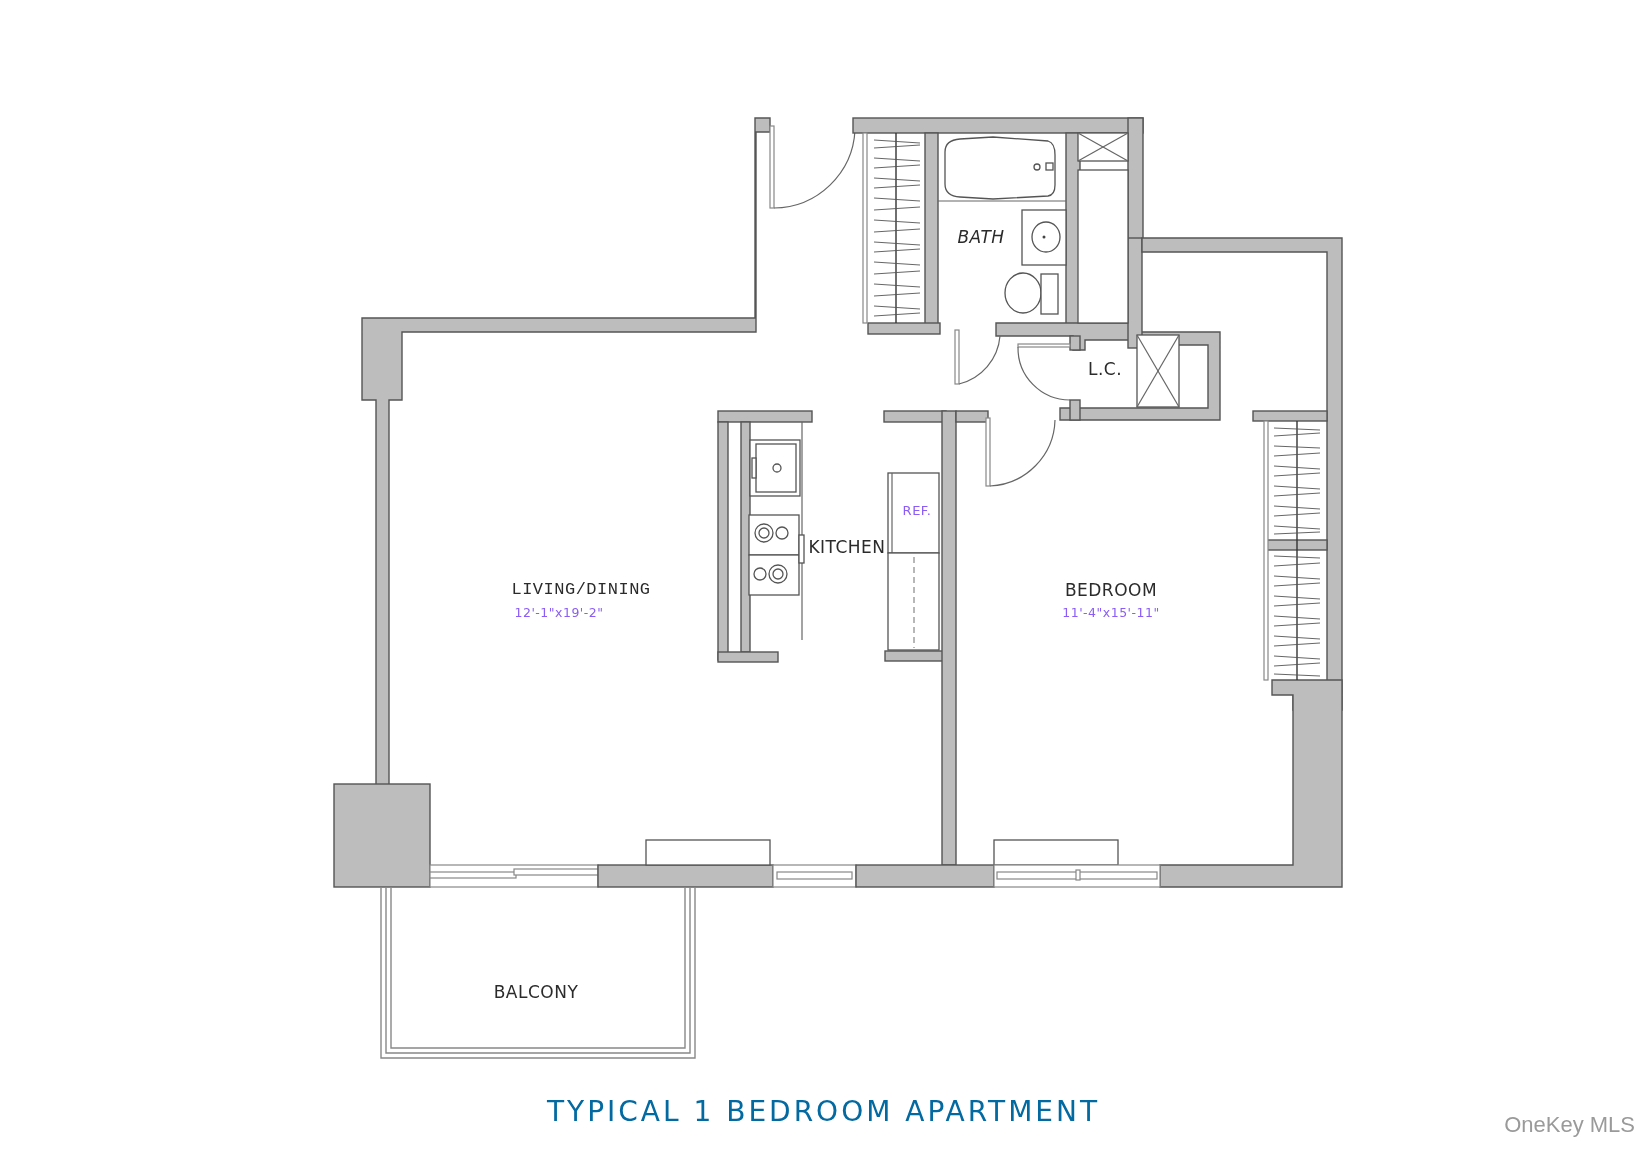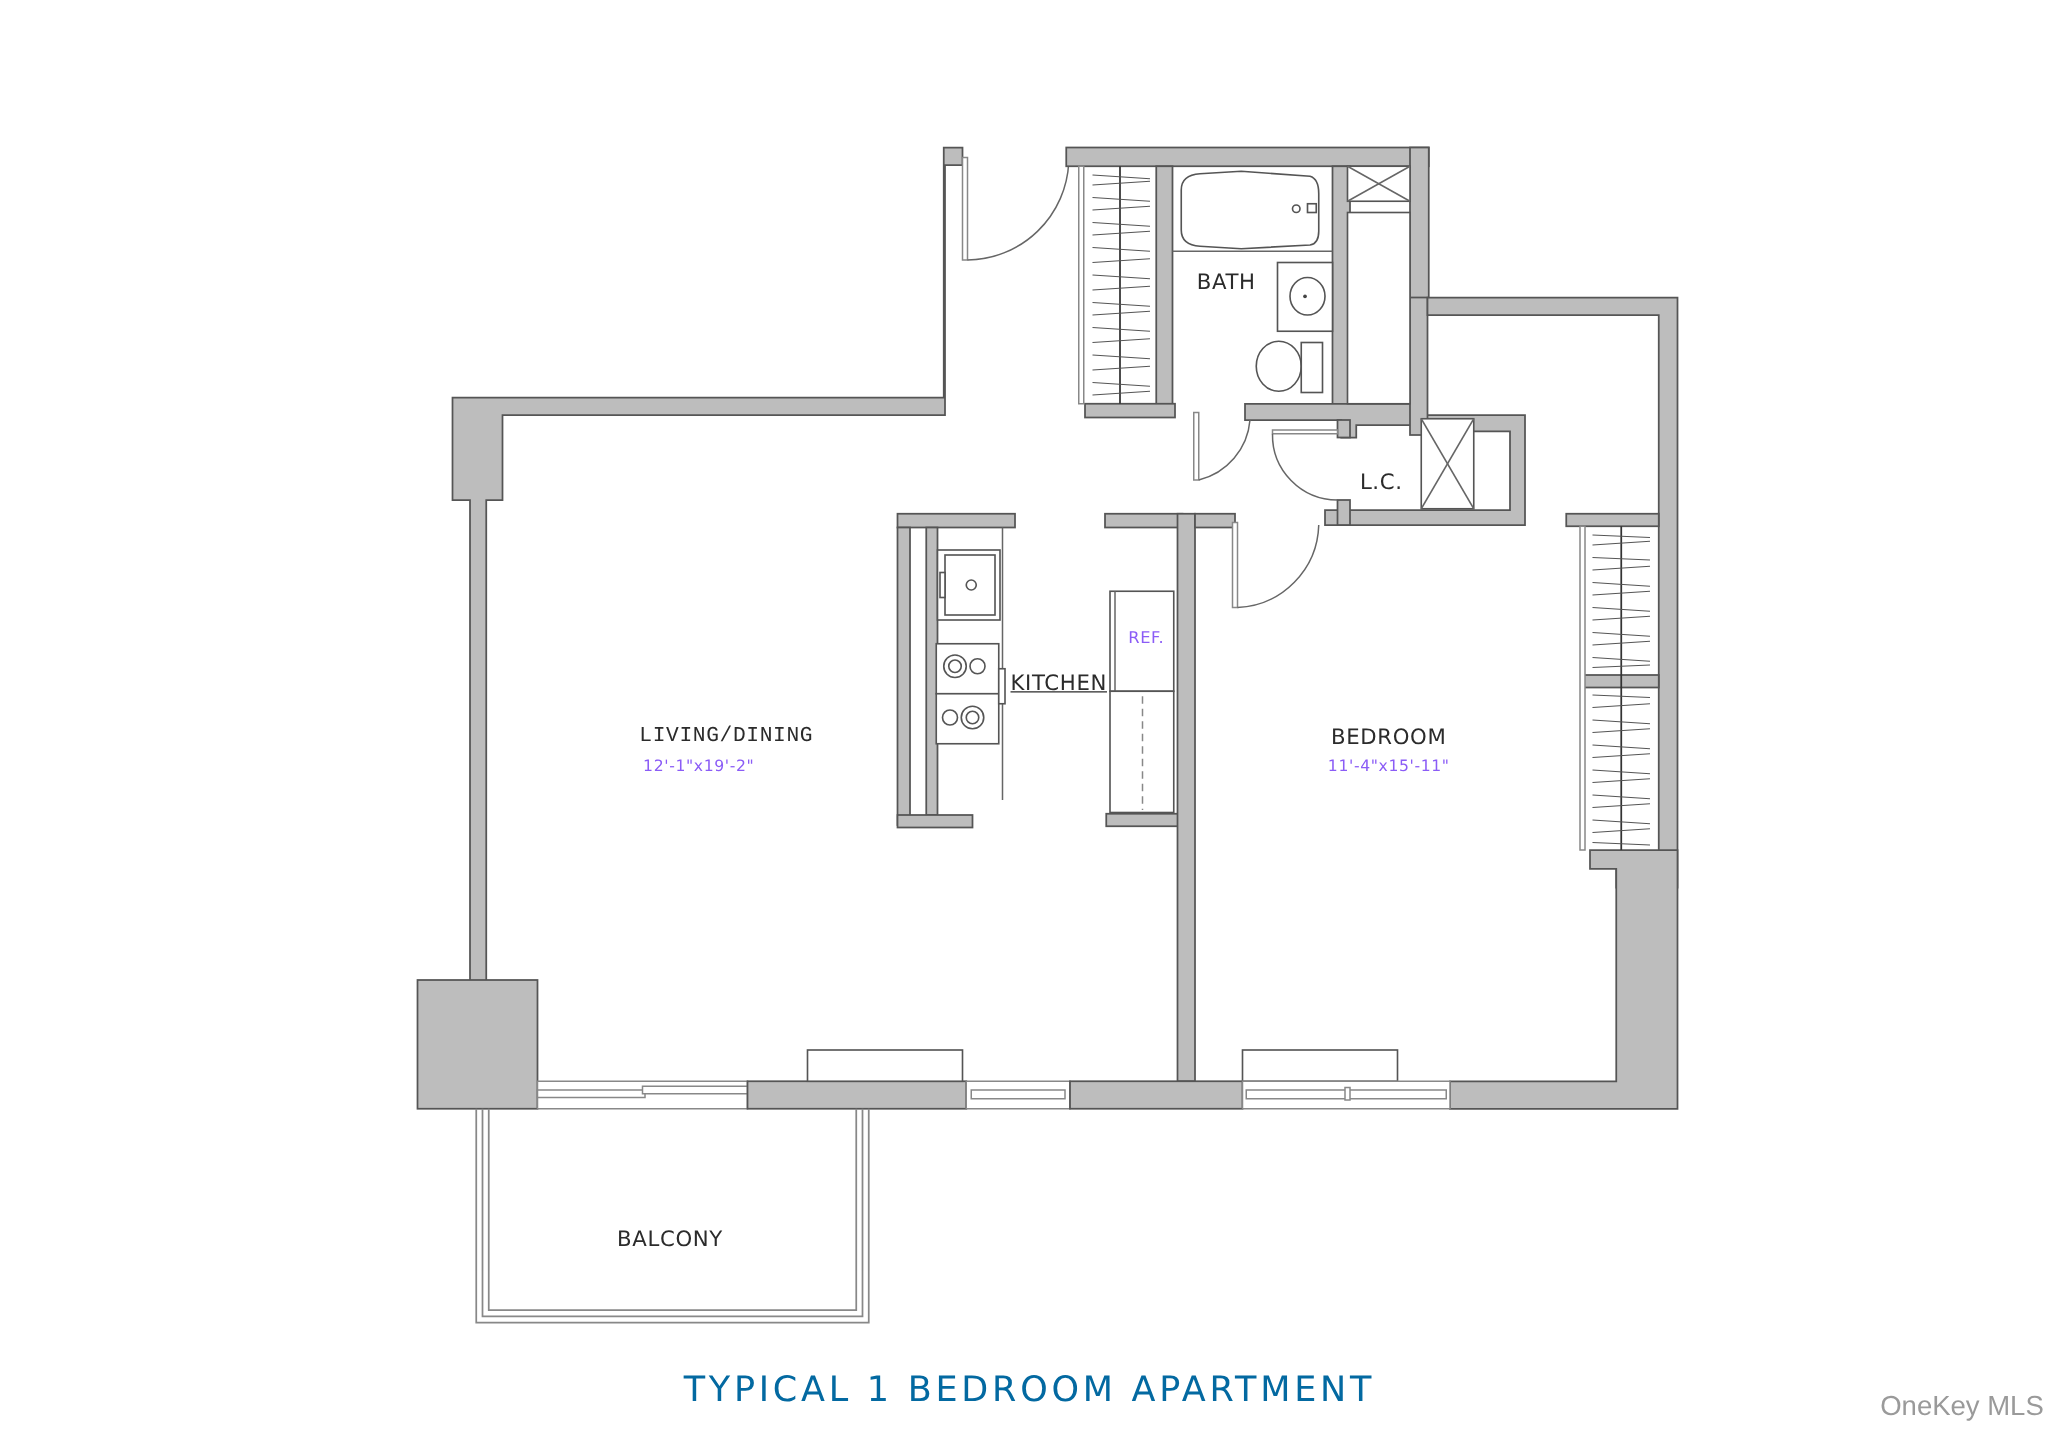--- a/index.html
+++ b/index.html
@@ -213,20 +213,20 @@
     <path class="rail" d="M391,887 L391,1048 L685,1048 L685,887"></path>
   </g>
 </svg>
 
 <div class="lbl room" style="left:581px; top:580px;font-family:Liberation Mono, monospace;">LIVING/DINING</div>
 <div class="lbl dim" style="left:559px; top:605px;">12'-1"x19'-2"</div>
 
 <div class="lbl room" style="left:1111px; top:580px;">BEDROOM</div>
 <div class="lbl dim" style="left:1111px; top:605px;">11'-4"x15'-11"</div>
 
-<div class="lbl room" style="left:847px; top:537px;text-decoration:underline;">KITCHEN</div>
-<div class="lbl room" style="left:981px; top:216px;">BATH</div>
-<div class="lbl room" style="left:1105px; top:376px;">L.C.</div>
+<div class="lbl room" style="left:847px; top:537px;">KITCHEN</div>
+<div class="lbl room" style="left:981px; top:227px;font-style:italic;">BATH</div>
+<div class="lbl room" style="left:1105px; top:359px;">L.C.</div>
 <div class="lbl dim" style="left:917px; top:503px; font-size:13px;">REF.</div>
 <div class="lbl room" style="left:536px; top:956px;margin-top:26px;">BALCONY</div>
 
 <div class="title">TYPICAL 1 BEDROOM APARTMENT</div>
 <div class="watermark">OneKey MLS</div>
 
 </body></html>

